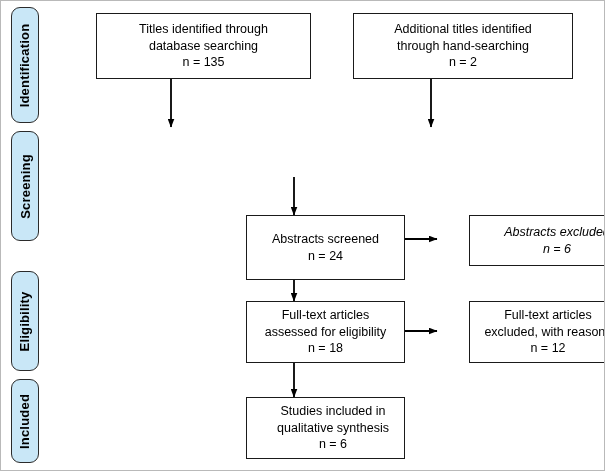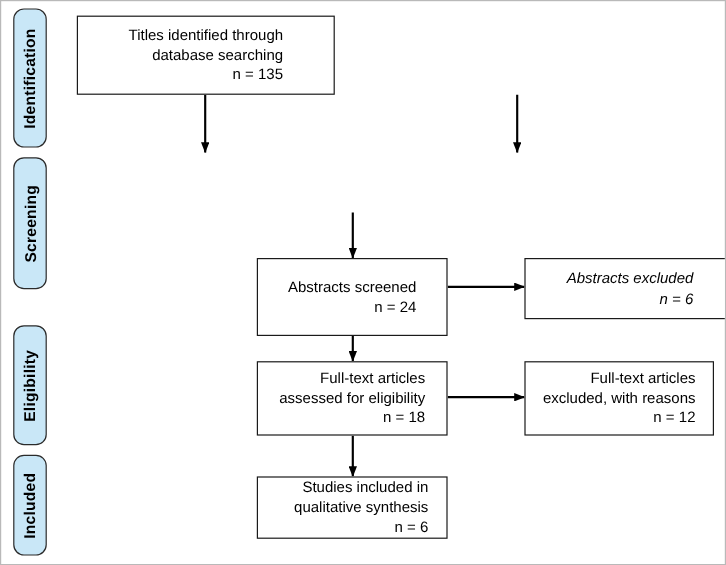--- a/index.html
+++ b/index.html
@@ -39,24 +39,25 @@
     letter-spacing: 0.2px;
   }
   .node {
     position: absolute;
     background: #ffffff;
     border: 1.6px solid #1a1a1a;
     box-sizing: border-box;
     display: flex;
     align-items: center;
     justify-content: center;
-    text-align: right;
+    text-align: center;
     font-size: 12.5px;
     line-height: 1.32;
     color: #000000;
+    margin-left: 32px;
   }
   .node .node-text {
     display: block;
     padding: 0 6px;
     white-space: pre-line;
   }
   svg.connectors {
     position: absolute;
     left: 0;
     top: 0;
@@ -107,20 +108,25 @@
 
     <line x1="293" y1="362" x2="293" y2="396" stroke="#000000" stroke-width="1.8" marker-end="url(#arrowhead)"></line>
   </svg>
 
   <div class="node" style="left:63px; top:12px; width:215px; height:66px;">
     <span class="node-text">Titles identified through
 database searching
 n = 135</span>
   </div>
 
+  <div class="node" style="left:320px; top:12px; width:220px; height:66px;">
+    <span class="node-text">Additional titles identified
+through hand-searching
+n = 2</span>
+  </div>
 
 
   <div class="node" style="left:213px; top:214px; width:159px; height:65px;">
     <span class="node-text">Abstracts screened
 n = 24</span>
   </div>
 
   <div class="node" style="left:436px; top:214px; width:176px; height:51px;font-style:italic;">
     <span class="node-text">Abstracts excluded
 n = 6</span>
@@ -131,19 +137,19 @@
 assessed for eligibility
 n = 18</span>
   </div>
 
   <div class="node" style="left:436px; top:300px; width:158px; height:62px;">
     <span class="node-text">Full-text articles
 excluded, with reasons
 n = 12</span>
   </div>
 
-  <div class="node" style="left:213px; top:396px; width:159px; height:52px;padding-left:15px;">
+  <div class="node" style="left:213px; top:396px; width:159px; height:62px;padding-left:15px;">
     <span class="node-text">Studies included in
 qualitative synthesis
 n = 6</span>
   </div>
 
 </div>
 
 </body></html>

